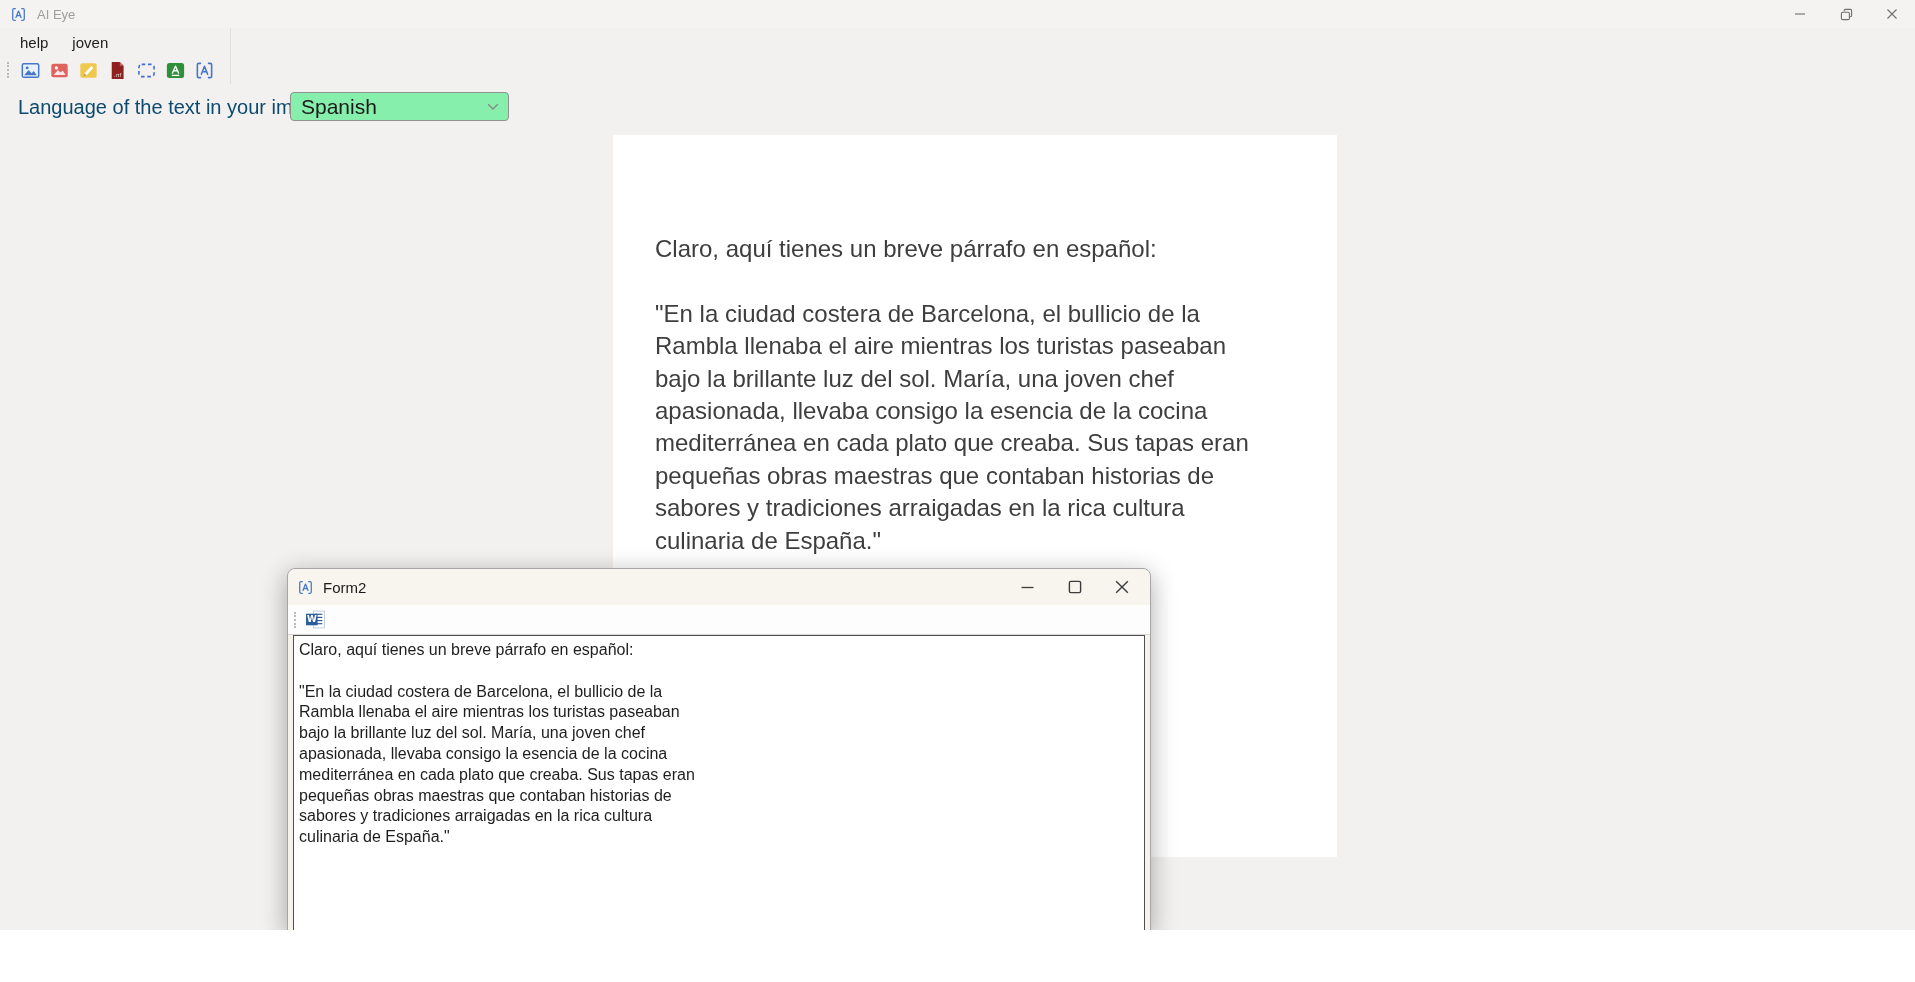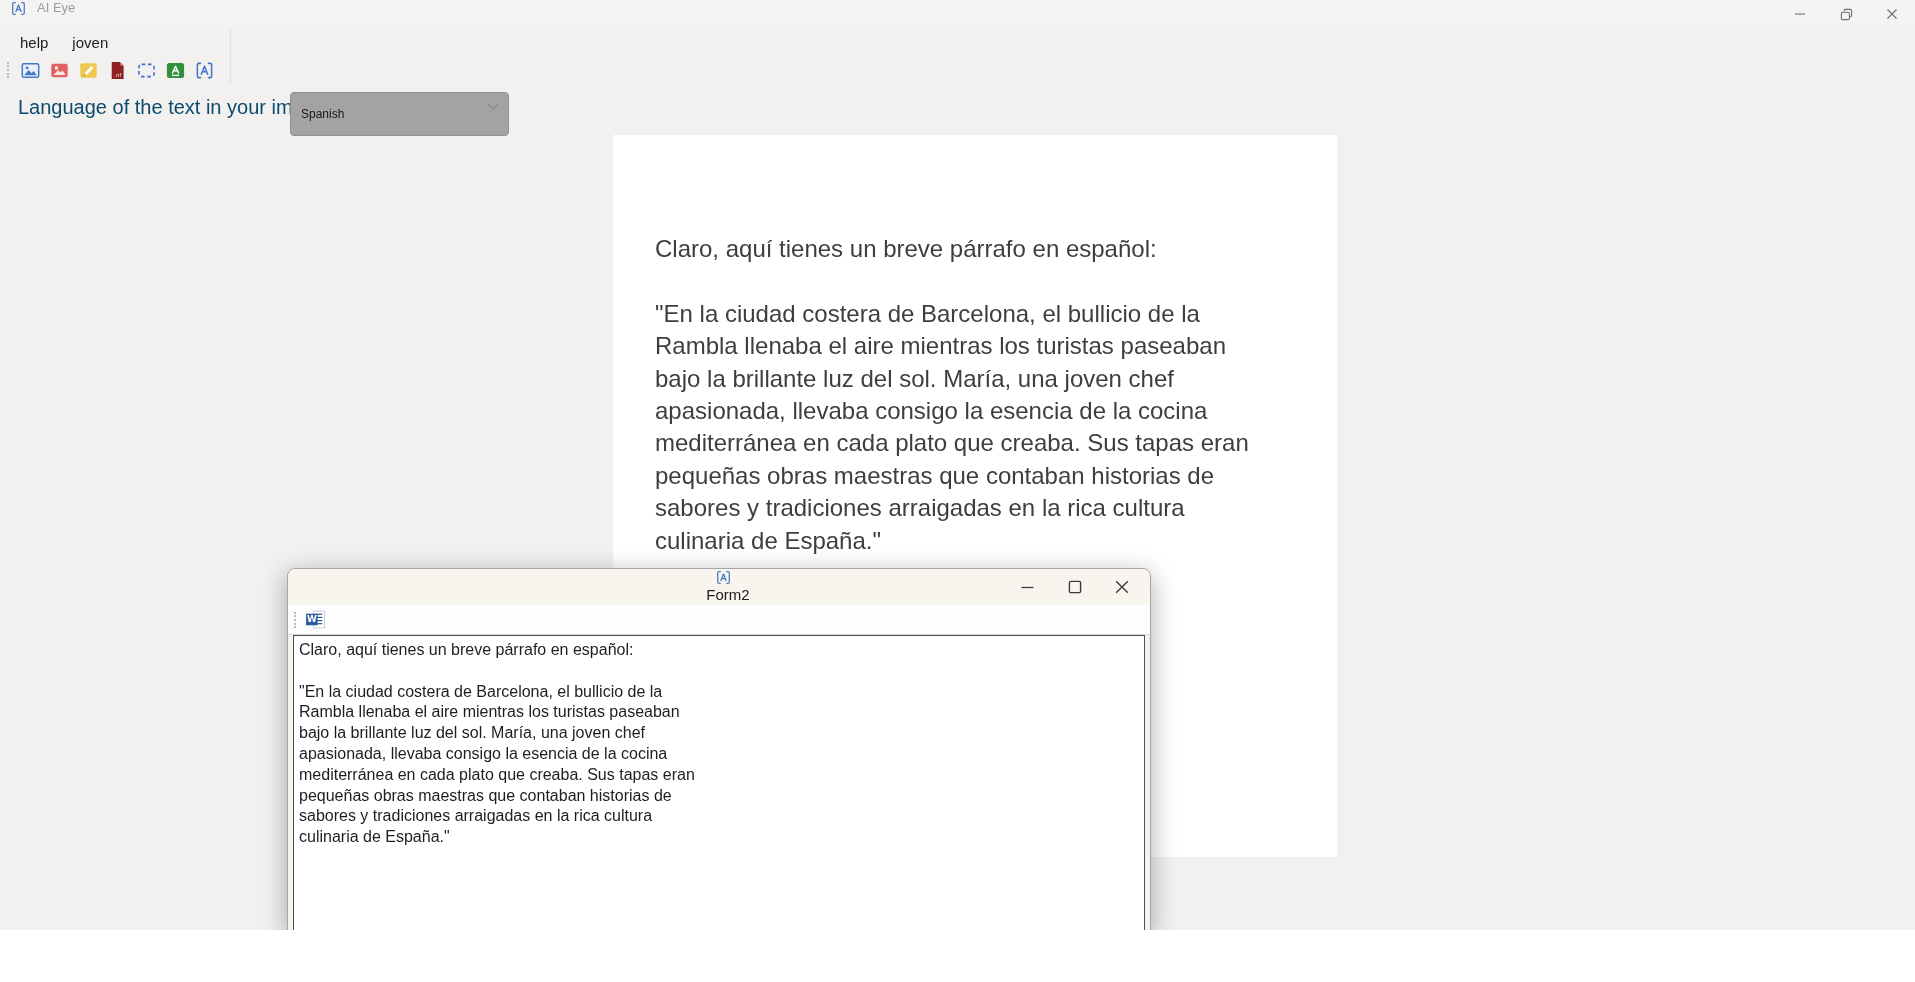--- a/index.html
+++ b/index.html
@@ -2,46 +2,46 @@
 <html><head>
 <meta charset="utf-8">
 <style>
   html,body{margin:0;padding:0;}
   #screen{
     position:relative; width:1915px; height:982px; overflow:hidden;
     background:#f2f1ef; font-family:"Liberation Sans", sans-serif;
     -webkit-font-smoothing:antialiased;
   }
   
-  .titlebar{position:absolute;top:0;left:0;right:0;height:28px;display:flex;background:#f4f3f1;}
+  .titlebar{position:absolute;top:0;left:0;right:0;height:28px;display:flex;align-items:center;background:#f4f3f1;}
   .app-icon{width:17px;height:17px;margin-left:10px;flex:0 0 auto;}
   .app-title{margin-left:10px;font-size:13px;color:#9d9d9d;}
   .win-controls{position:absolute;right:0;top:0;height:28px;display:flex;}
   .wc{width:46px;height:28px;display:flex;align-items:center;justify-content:center;color:#6f6f6f;background:transparent;border:none;}
   
   .toolstrip-panel{position:absolute;top:28px;left:0;width:230px;height:56px;border-right:1px solid #e2e0dd;}
   .menubar{position:absolute;top:28px;left:0;height:28px;display:flex;align-items:center;padding-left:8px;}
   .menu-item{padding:4px 12px;font-size:15px;color:#1d1d1d;}
   .toolbar{position:absolute;top:56px;left:0;height:28px;display:flex;align-items:center;padding-left:7px;gap:8px;}
   .grip{width:0;height:16px;border-left:2px dotted #bdbbb8;margin-right:3px;}
   .ticon{width:21px;height:21px;display:block;}
   
   .lang-label{position:absolute;left:18px;top:96px;font-size:20px;color:#0c4a6e;}
-  .combo{position:absolute;left:290px;top:92px;width:219px;height:44px;box-sizing:border-box;
-    background:#a3a3a3;border:1px solid #919191;border-radius:4px;display:flex;align-items:center;
-    padding-left:10px;font-size:12px;color:#1a1a1a;}
+  .combo{position:absolute;left:290px;top:92px;width:219px;height:29px;box-sizing:border-box;
+    background:#86efac;border:1px solid #919191;border-radius:4px;display:flex;align-items:center;
+    padding-left:10px;font-size:21px;color:#1a1a1a;}
   .combo .chev{position:absolute;right:9px;top:10px;}
   
   .page{position:absolute;left:613px;top:135px;width:724px;height:722px;background:#ffffff;}
   .page-text{margin:98px 0 0 42px;font-size:24px;line-height:32.4px;color:#3e3e3e;white-space:pre;}
   
   .form2{position:absolute;left:287px;top:568px;width:864px;height:364px;box-sizing:border-box;
     background:#f6f2ec;border:1px solid #a6a6a6;border-radius:8px 8px 0 0;
     box-shadow:0 6px 26px rgba(0,0,0,.33);z-index:5;}
-  .f2-titlebar{position:relative;height:36px;display:flex;align-items:center;padding-left:9px;border-radius:8px 8px 0 0;background:#f8f4ee;flex-direction:column;}
+  .f2-titlebar{position:relative;height:36px;display:flex;align-items:center;padding-left:9px;border-radius:8px 8px 0 0;background:#f8f4ee;}
   .f2-icon{width:17px;height:17px;}
   .f2-title{margin-left:9px;font-size:15px;color:#1b1b1b;}
   .f2-controls{position:absolute;right:5px;top:0;height:36px;display:flex;}
   .f2wc{width:47px;height:36px;display:flex;align-items:center;justify-content:center;color:#3c3c3c;background:transparent;border:none;}
   .f2-toolbar{height:29px;background:#fdfdfd;border-bottom:1px solid #dad8d5;display:flex;align-items:center;padding-left:6px;gap:6px;}
   .f2-textwrap{position:absolute;left:5px;right:5px;top:66px;bottom:0;border:1px solid #4f4f4f;border-bottom:none;background:#fff;}
   .f2-textarea{width:100%;height:100%;box-sizing:border-box;border:none;outline:none;resize:none;overflow:hidden;
     padding:4px 5px 0 5px;font-family:"Liberation Sans", sans-serif;font-size:16px;line-height:20.8px;color:#1e1e1e;background:transparent;white-space:pre;}
   
   .bottom-band{position:absolute;left:0;top:930px;width:100%;height:52px;background:#ffffff;z-index:30;}

